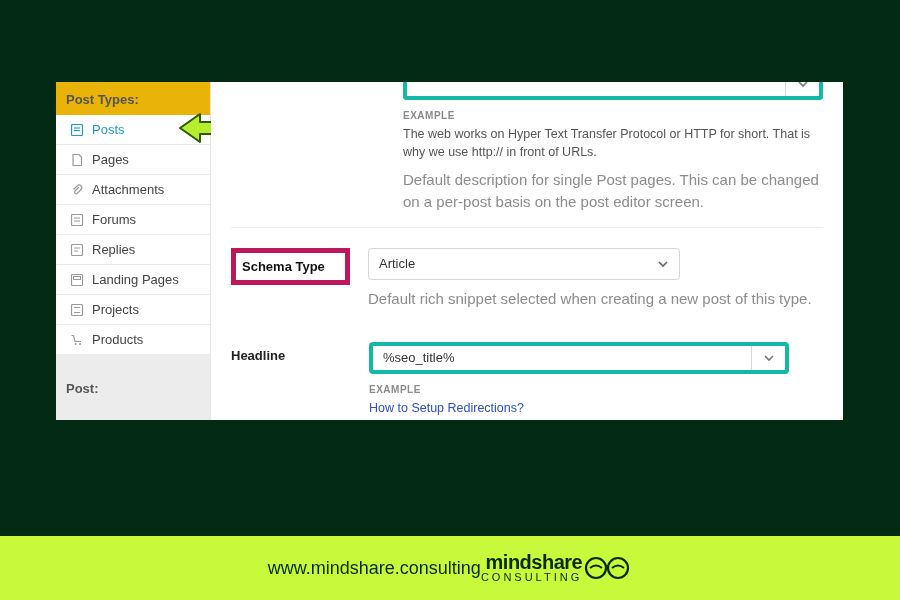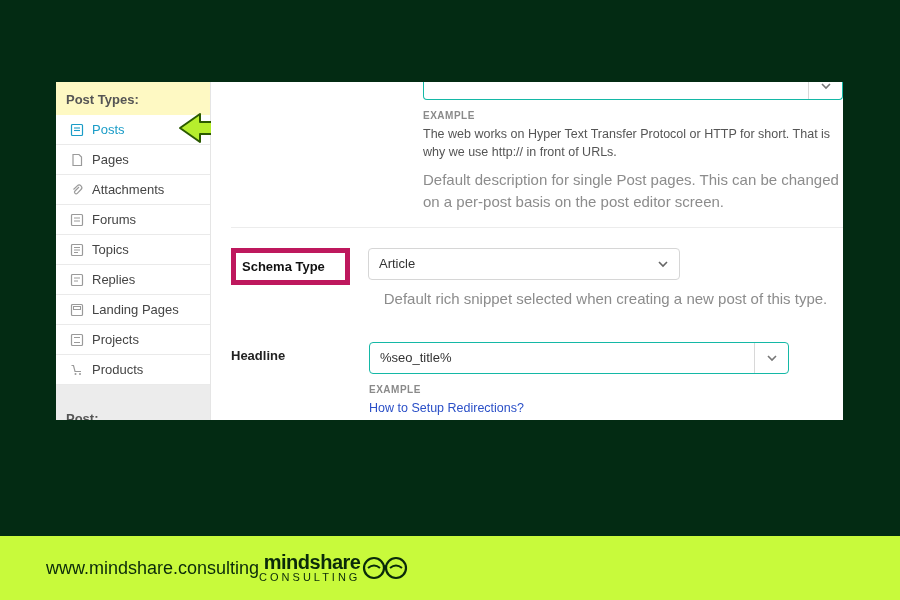--- a/index.html
+++ b/index.html
@@ -19,21 +19,21 @@
     left: 0; top: 0; bottom: 0;
     width: 155px;
     background: #f2f2f2;
     border-right: 1px solid #e5e5e5;
     font-size: 13px;
   }
   .sidebar-header {
     padding: 10px 24px 8px 10px;
     color: #555;
     font-weight: 600;
-    background: #fef9c3;
+    background: #eab308;
   }
   .sidebar-item {
     display: flex; align-items: center;
     gap: 8px;
     height: 30px;
     padding: 0 2px 0 14px;
     background: #fff;
     border-bottom: 1px solid #eaeaea;
     color: #444;
     cursor: pointer;
@@ -46,30 +46,30 @@
     color: #555;
     font-weight: 600;
     background: #ececec;
   }
 
   .main {
     position: absolute;
     left: 155px; right: 0; top: 0; bottom: 0;
     background: #fff;
     padding-left: 20px;
-    padding-right: 0;
+    padding-right: 20px;
   }
 
   .field-row { display: flex; align-items: flex-start; gap: 18px; padding-top: 10px; }
   .field-label { width: 120px; font-size: 13px; color: #222; font-weight: 600; padding-top: 6px; }
   .field-body { flex: 1; }
 
   .input-group {
     display: flex;
-    border: 1px solid #14b8a6;
+    border: 4px solid #14b8a6;
     border-radius: 4px;
     overflow: hidden;
     height: 32px;
     background: #fff;
   }
   .input-group .input {
     flex: 1; padding: 6px 10px; font-size: 13px; color: #333;
     display: flex; align-items: center;
   }
   .input-group .chev-box {
@@ -110,21 +110,21 @@
     left: 122px; top: 30px;
     width: 60px; height: 32px;
     pointer-events: none;
   }
 
   .footer {
     position: absolute;
     left: 0; right: 0; bottom: 0;
     height: 64px;
     background: #c8fa3b;
-    display: flex; align-items: center; justify-content: flex-start;
+    display: flex; align-items: center; justify-content: center;
     padding: 0 46px 0 46px;
   }
   .footer .url { color: #0a2a0a; font-size: 18px; }
   .footer .brand { display: flex; align-items: center; gap: 0; }
   .footer .brand-text { display: flex; flex-direction: column; line-height: 0.95; color: #0a2a0a; align-items: flex-end; }
   .footer .brand-text .t1 { font-size: 20px; font-weight: 800; letter-spacing: -0.5px; }
   .footer .brand-text .t2 { font-size: 11px; letter-spacing: 3px; }
   .footer .glasses { width: 50px; height: 30px; }
 
   svg { display: block; }
@@ -170,31 +170,20 @@
       <span class="icon">
         <svg width="14" height="14" viewBox="0 0 14 14">
             <rect x="1.5" y="1.5" width="11" height="11" rx="1" fill="none" stroke="currentColor" stroke-width="1.2"></rect>
             <line x1="4" y1="5" x2="10" y2="5" stroke="currentColor"></line>
             <line x1="4" y1="8" x2="10" y2="8" stroke="currentColor"></line>
           </svg>
       </span>
       <span>Forums</span>
     </div>
 
-    <div class="sidebar-item">
-      <span class="icon">
-        <svg width="14" height="14" viewBox="0 0 14 14">
-            <rect x="1.5" y="1.5" width="11" height="11" rx="1" fill="none" stroke="currentColor" stroke-width="1.2"></rect>
-            <line x1="4" y1="4.5" x2="10" y2="4.5" stroke="currentColor"></line>
-            <line x1="4" y1="7" x2="10" y2="7" stroke="currentColor"></line>
-            <line x1="4" y1="9.5" x2="8" y2="9.5" stroke="currentColor"></line>
-          </svg>
-      </span>
-      <span>Topics</span>
-    </div>
 
     <div class="sidebar-item">
       <span class="icon">
         <svg width="14" height="14" viewBox="0 0 14 14">
             <rect x="1.5" y="1.5" width="11" height="11" rx="1" fill="none" stroke="currentColor" stroke-width="1.2"></rect>
             <line x1="4" y1="5" x2="10" y2="5" stroke="currentColor"></line>
             <line x1="4" y1="8" x2="8" y2="8" stroke="currentColor"></line>
           </svg>
       </span>
       <span>Replies</span>
@@ -256,21 +245,21 @@
         <div class="example-label">EXAMPLE</div>
         <div class="example-text">The web works on Hyper Text Transfer Protocol or HTTP for short. That is why we use http:// in front of URLs.</div>
         <div class="help-text">Default description for single Post pages. This can be changed on a per-post basis on the post editor screen.</div>
       </div>
     </div>
 
     <hr class="hr">
 
     <div class="schema-row">
       <div class="schema-label">Schema Type</div>
-      <div style="flex:1;text-align:center;">
+      <div style="flex:1;">
         <div class="dropdown">
           <span>Article</span>
           <span class="chev">
             <svg width="12" height="12" viewBox="0 0 12 12">
                 <path d="M2 4 L6 8 L10 4" fill="none" stroke="currentColor" stroke-width="1.6"></path>
               </svg>
           </span>
         </div>
         <div class="help-text">Default rich snippet selected when creating a new post of this type.</div>
       </div>

